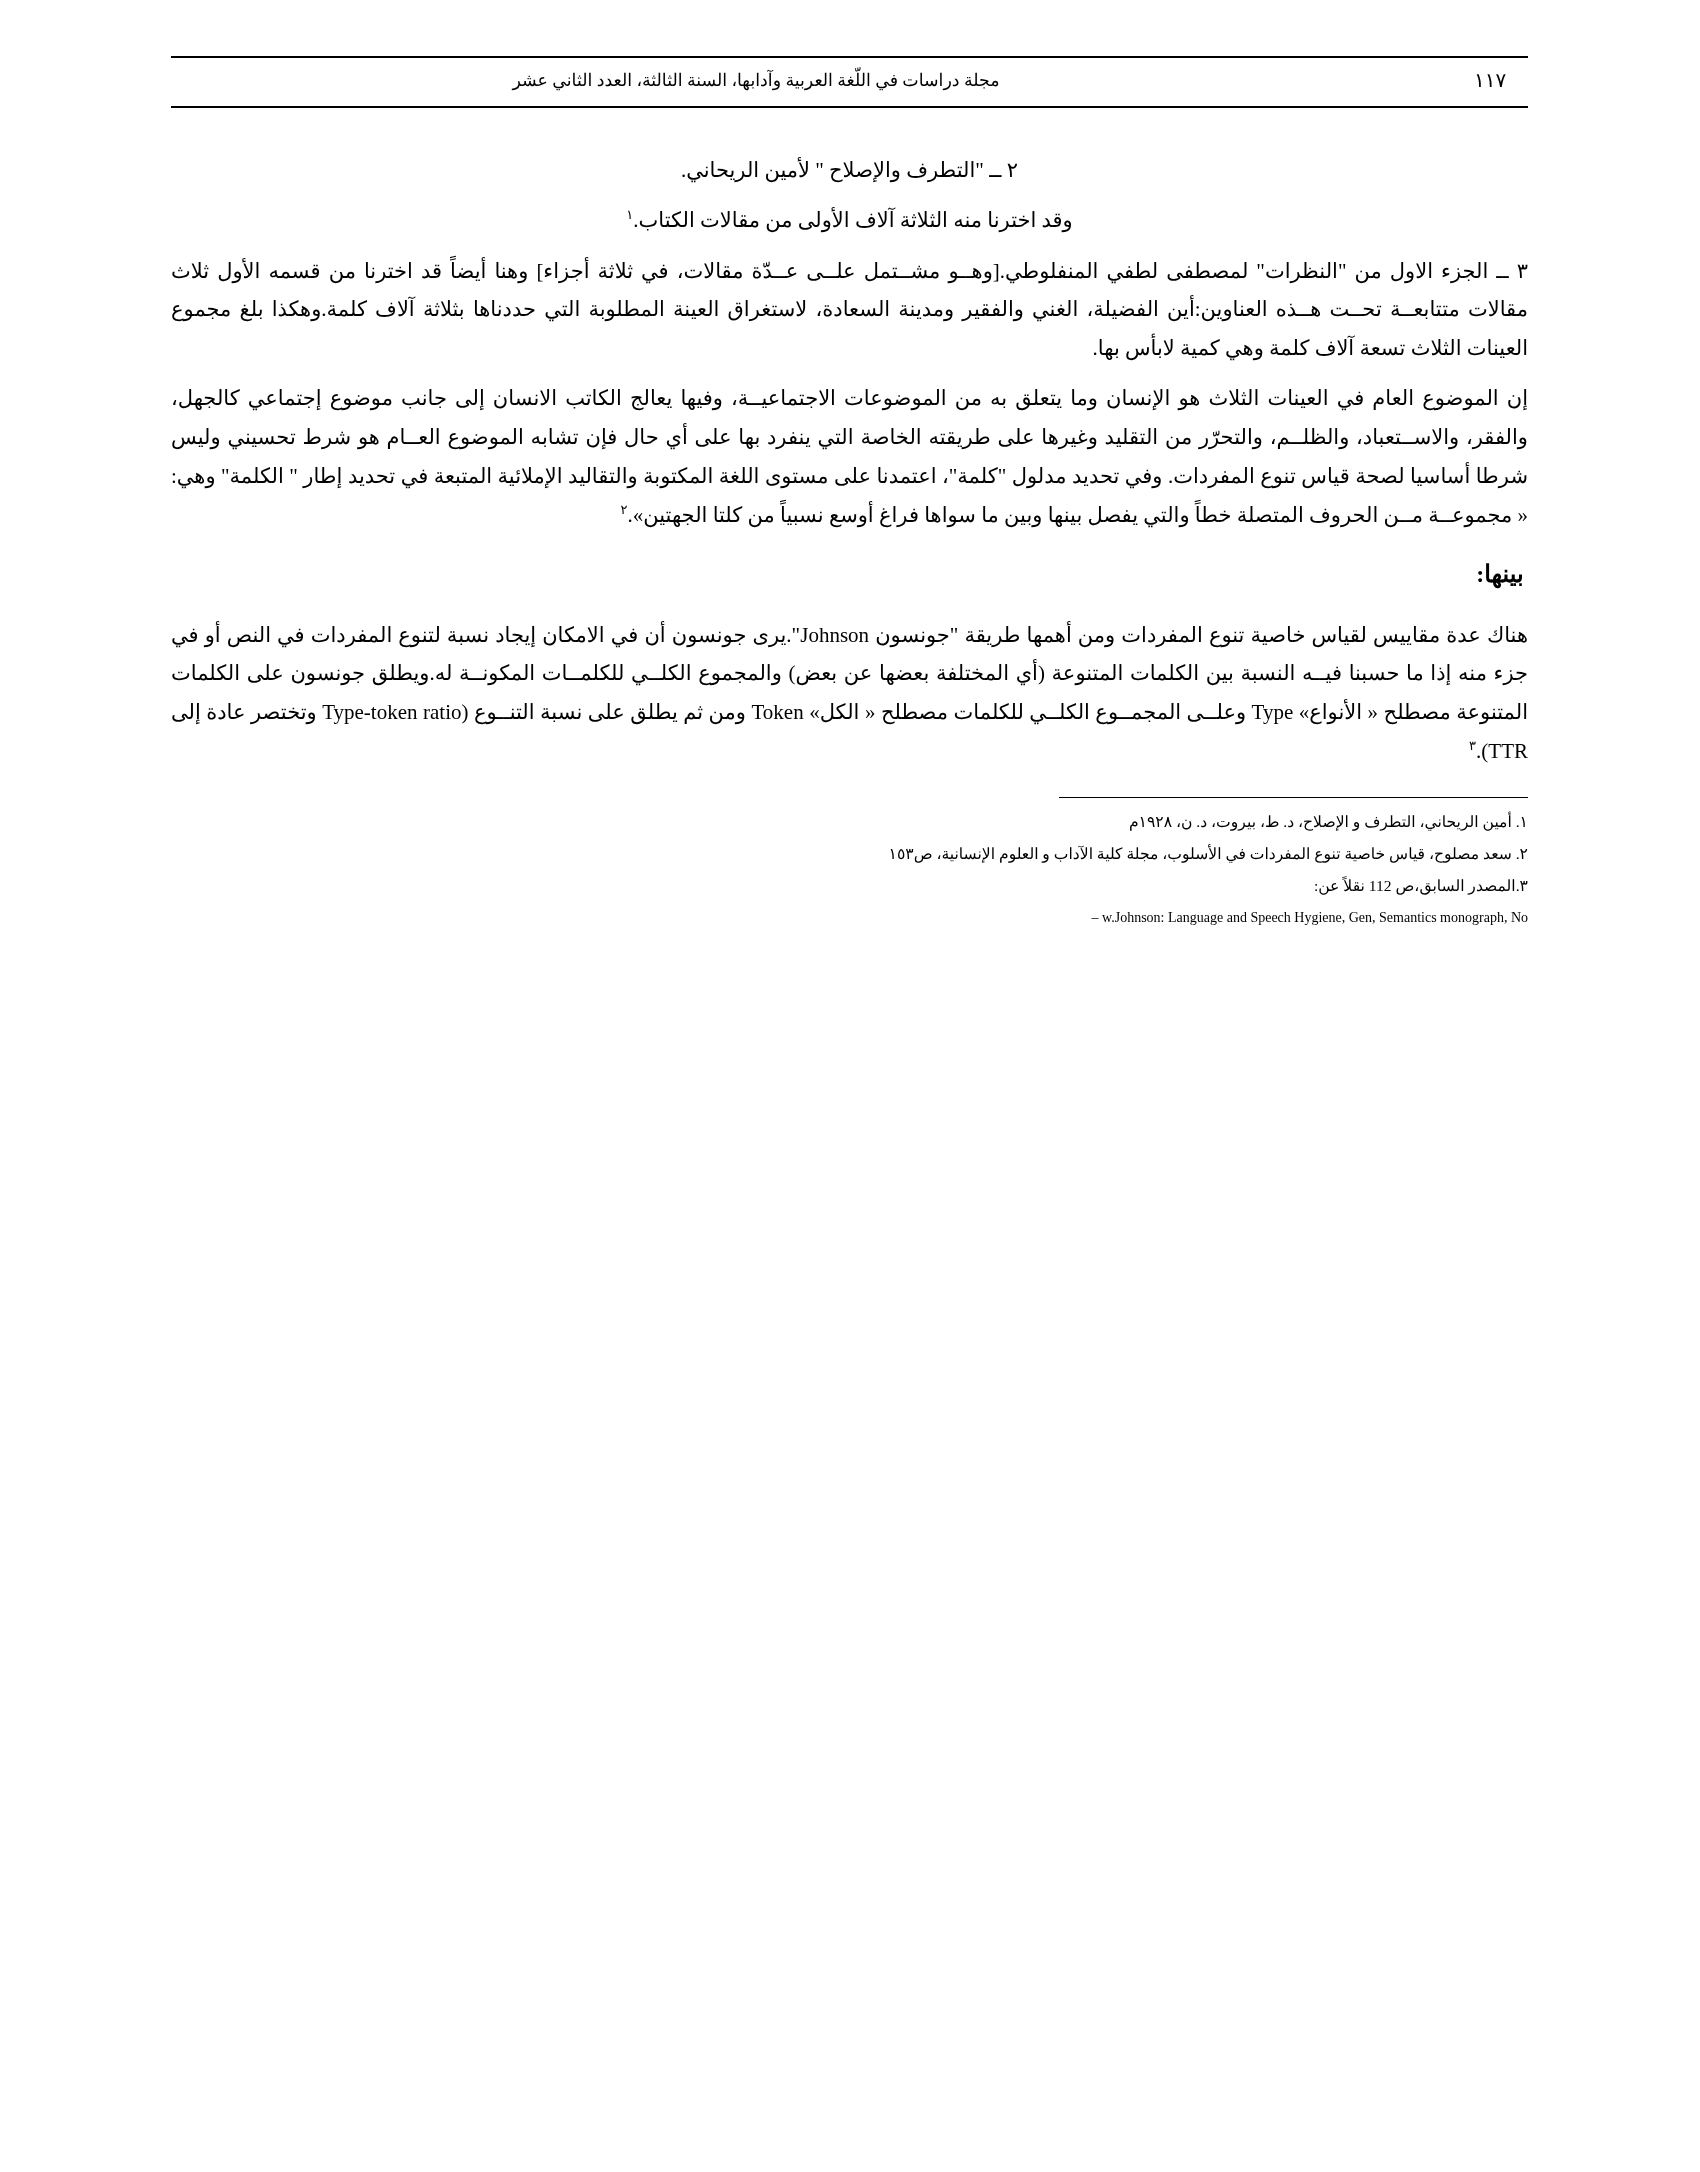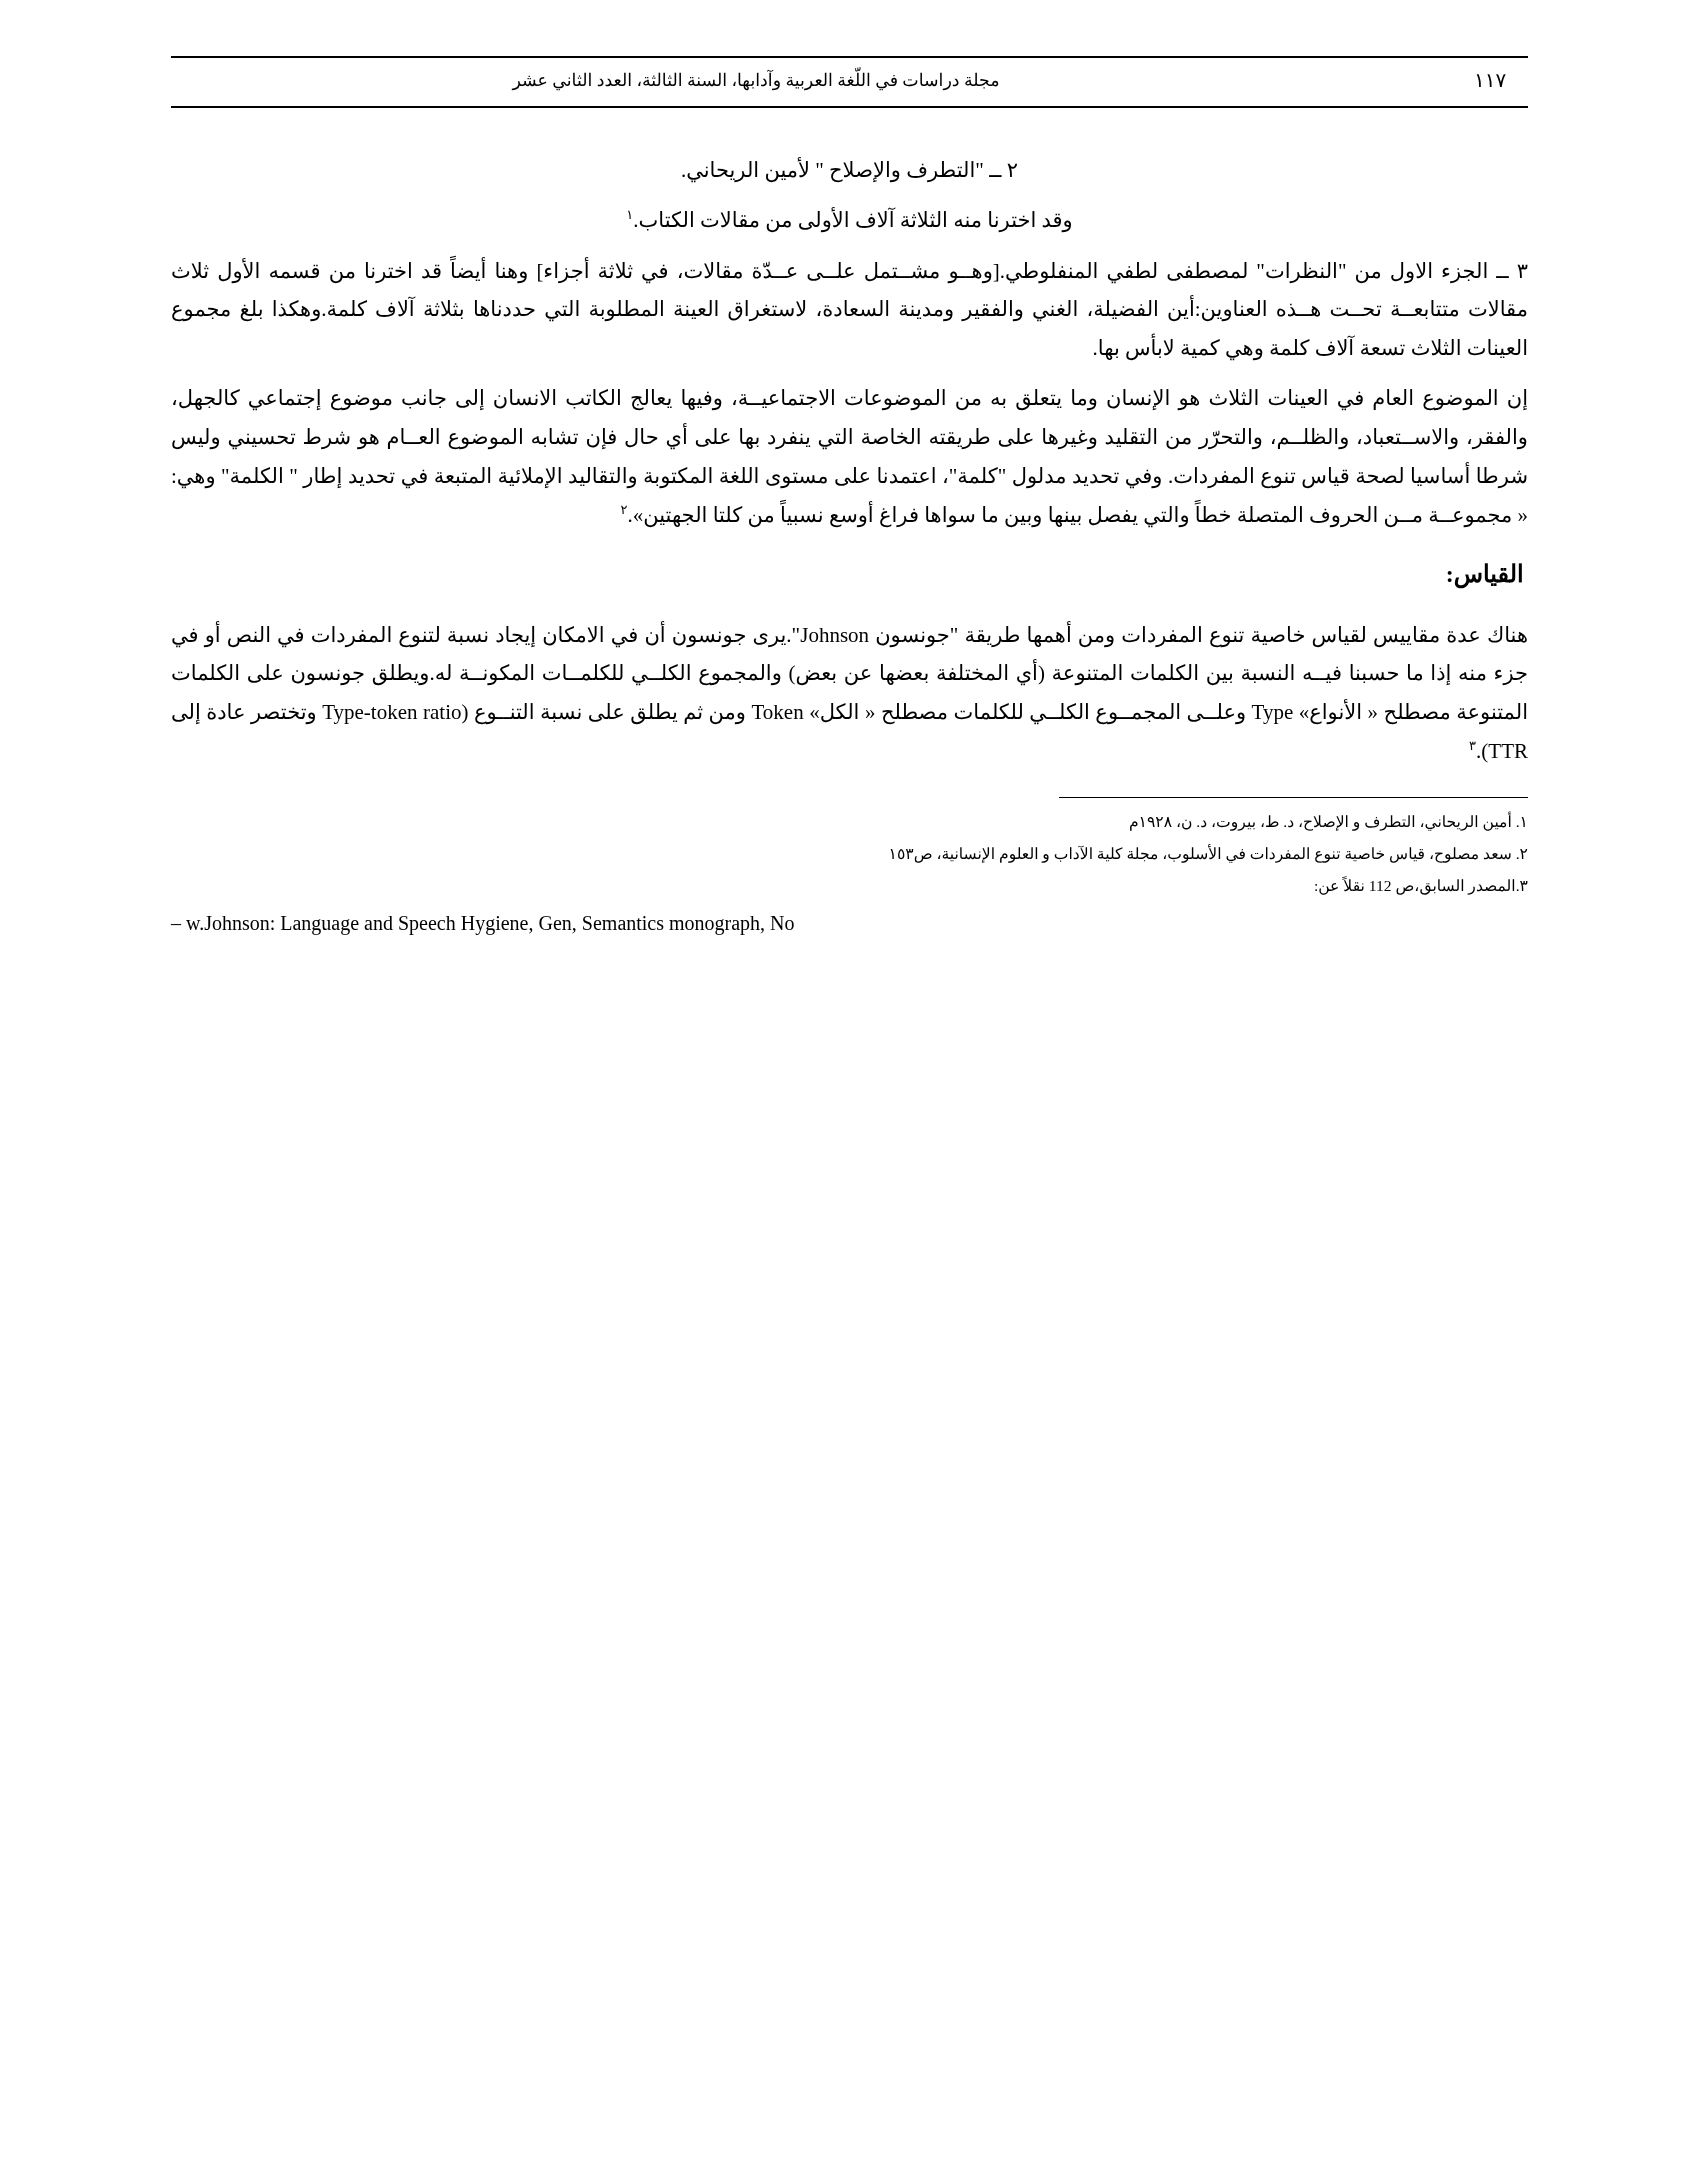--- a/index.html
+++ b/index.html
@@ -109,22 +109,22 @@
     margin-top: 11.3px;
     font-size: 15.6px;
     line-height: 1.7;
   }
   .footnotes p {
     margin: 0 0 5.2px 0;
     text-align: right;
   }
   .footnotes p.ltr-note {
     direction: ltr;
-    text-align: left;
-    font-size: 20px;
+    text-align: right;
+    font-size: 14px;
     margin-top: 7px;
   }
 </style>
 </head>
 <body>
 
 <div class="page">
   <div class="content">
 
     <div>
@@ -147,21 +147,21 @@
       </p>
 
       <p class="para">
         <span>٣ ــ الجزء الاول من "<span class="bold">النظرات</span>" لمصطفى لطفي المنفلوطي.[وهــو مشــتمل علــى عــدّة مقالات، في ثلاثة أجزاء] وهنا أيضاً قد اخترنا من قسمه الأول ثلاث مقالات متتابعــة تحــت هــذه العناوين:أين الفضيلة، الغني والفقير ومدينة السعادة، لاستغراق العينة المطلوبة التي حددناها بثلاثة آلاف كلمة.وهكذا بلغ مجموع العينات الثلاث تسعة آلاف كلمة وهي كمية لابأس بها.</span>
       </p>
 
       <p class="para">
         <span>إن الموضوع العام في العينات الثلاث هو الإنسان وما يتعلق به من الموضوعات الاجتماعيــة، وفيها يعالج الكاتب الانسان إلى جانب موضوع إجتماعي كالجهل، والفقر، والاســتعباد، والظلــم، والتحرّر من التقليد وغيرها على طريقته الخاصة التي ينفرد بها على أي حال فإن تشابه الموضوع العــام هو شرط تحسيني وليس شرطا أساسيا لصحة قياس تنوع المفردات. وفي تحديد مدلول "كلمة"، اعتمدنا على مستوى اللغة المكتوبة والتقاليد الإملائية المتبعة في تحديد إطار " الكلمة" وهي: « مجموعــة مــن الحروف المتصلة خطاً والتي يفصل بينها وبين ما سواها فراغ أوسع نسبياً من كلتا الجهتين».</span><sup class="fn">٢</sup>
       </p>
 
-      <h2 class="section-heading">القياس:</h2>
+      <h2 class="section-heading">بينها:</h2>
 
       <p class="para">
         <span>هناك عدة مقاييس لقياس خاصية تنوع المفردات ومن أهمها طريقة "جونسون Johnson".يرى جونسون أن في الامكان إيجاد نسبة لتنوع المفردات في النص أو في جزء منه إذا ما حسبنا فيــه النسبة بين الكلمات المتنوعة (أي المختلفة بعضها عن بعض) والمجموع الكلــي للكلمــات المكونــة له.ويطلق جونسون على الكلمات المتنوعة مصطلح « الأنواع» Type وعلــى المجمــوع الكلــي للكلمات مصطلح « الكل» Token ومن ثم يطلق على نسبة التنــوع (Type-token ratio وتختصر عادة إلى TTR).</span><sup class="fn">٣</sup>
       </p>
 
     </div>
 
     <div class="footnote-sep"></div>
     <div class="footnotes">
       <p>

